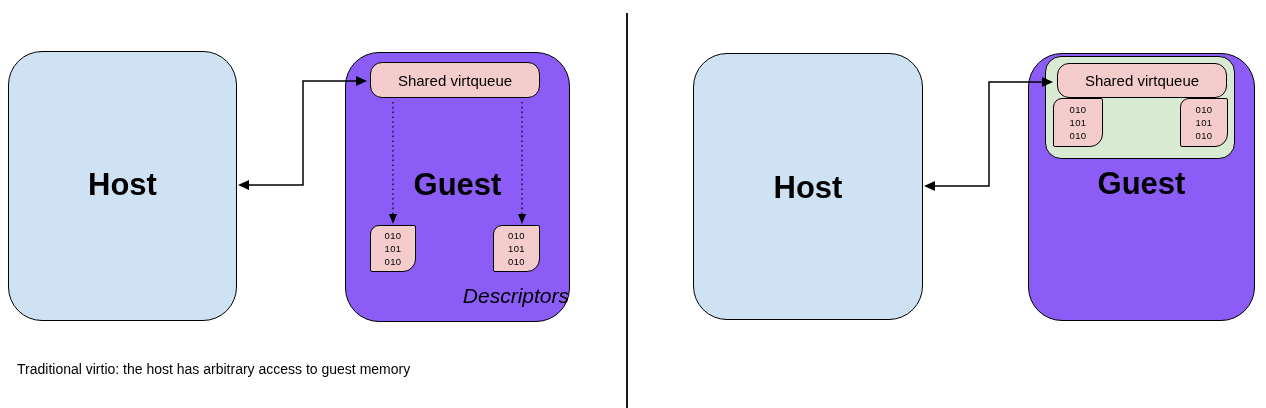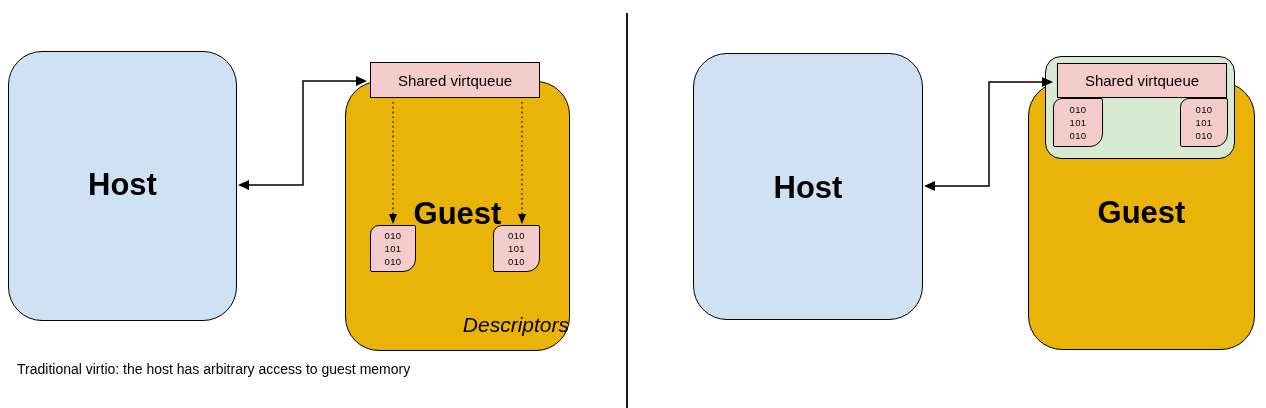--- a/index.html
+++ b/index.html
@@ -15,33 +15,33 @@
     position:absolute;left:626px;top:13px;width:2px;height:395px;
     background:#1a1a1a;
   }
   .bigbox{
     position:absolute;
     border:1.5px solid #000;
     border-radius:34px;
     box-sizing:border-box;
   }
   .host{background:#cfe2f3;}
-  .guest{background:#eab308;margin-top:29px;}
+  .guest{background:#8b5cf6;}
   .biglabel{
     position:absolute;left:0;width:100%;
     text-align:center;
     font-size:31px;font-weight:bold;line-height:50px;
     letter-spacing:0px;
   }
   .host-label-wrap{top:108px;}
   .queue{
     position:absolute;
     background:#f4cccc;
     border:1.4px solid #000;
-    border-radius:0;
+    border-radius:12px;
     box-sizing:border-box;
     display:flex;align-items:center;justify-content:center;
     font-size:15px;
   }
   .window{
     position:absolute;
     background:#d9ead3;
     border:1.4px solid #000;
     border-radius:16px;
     box-sizing:border-box;

